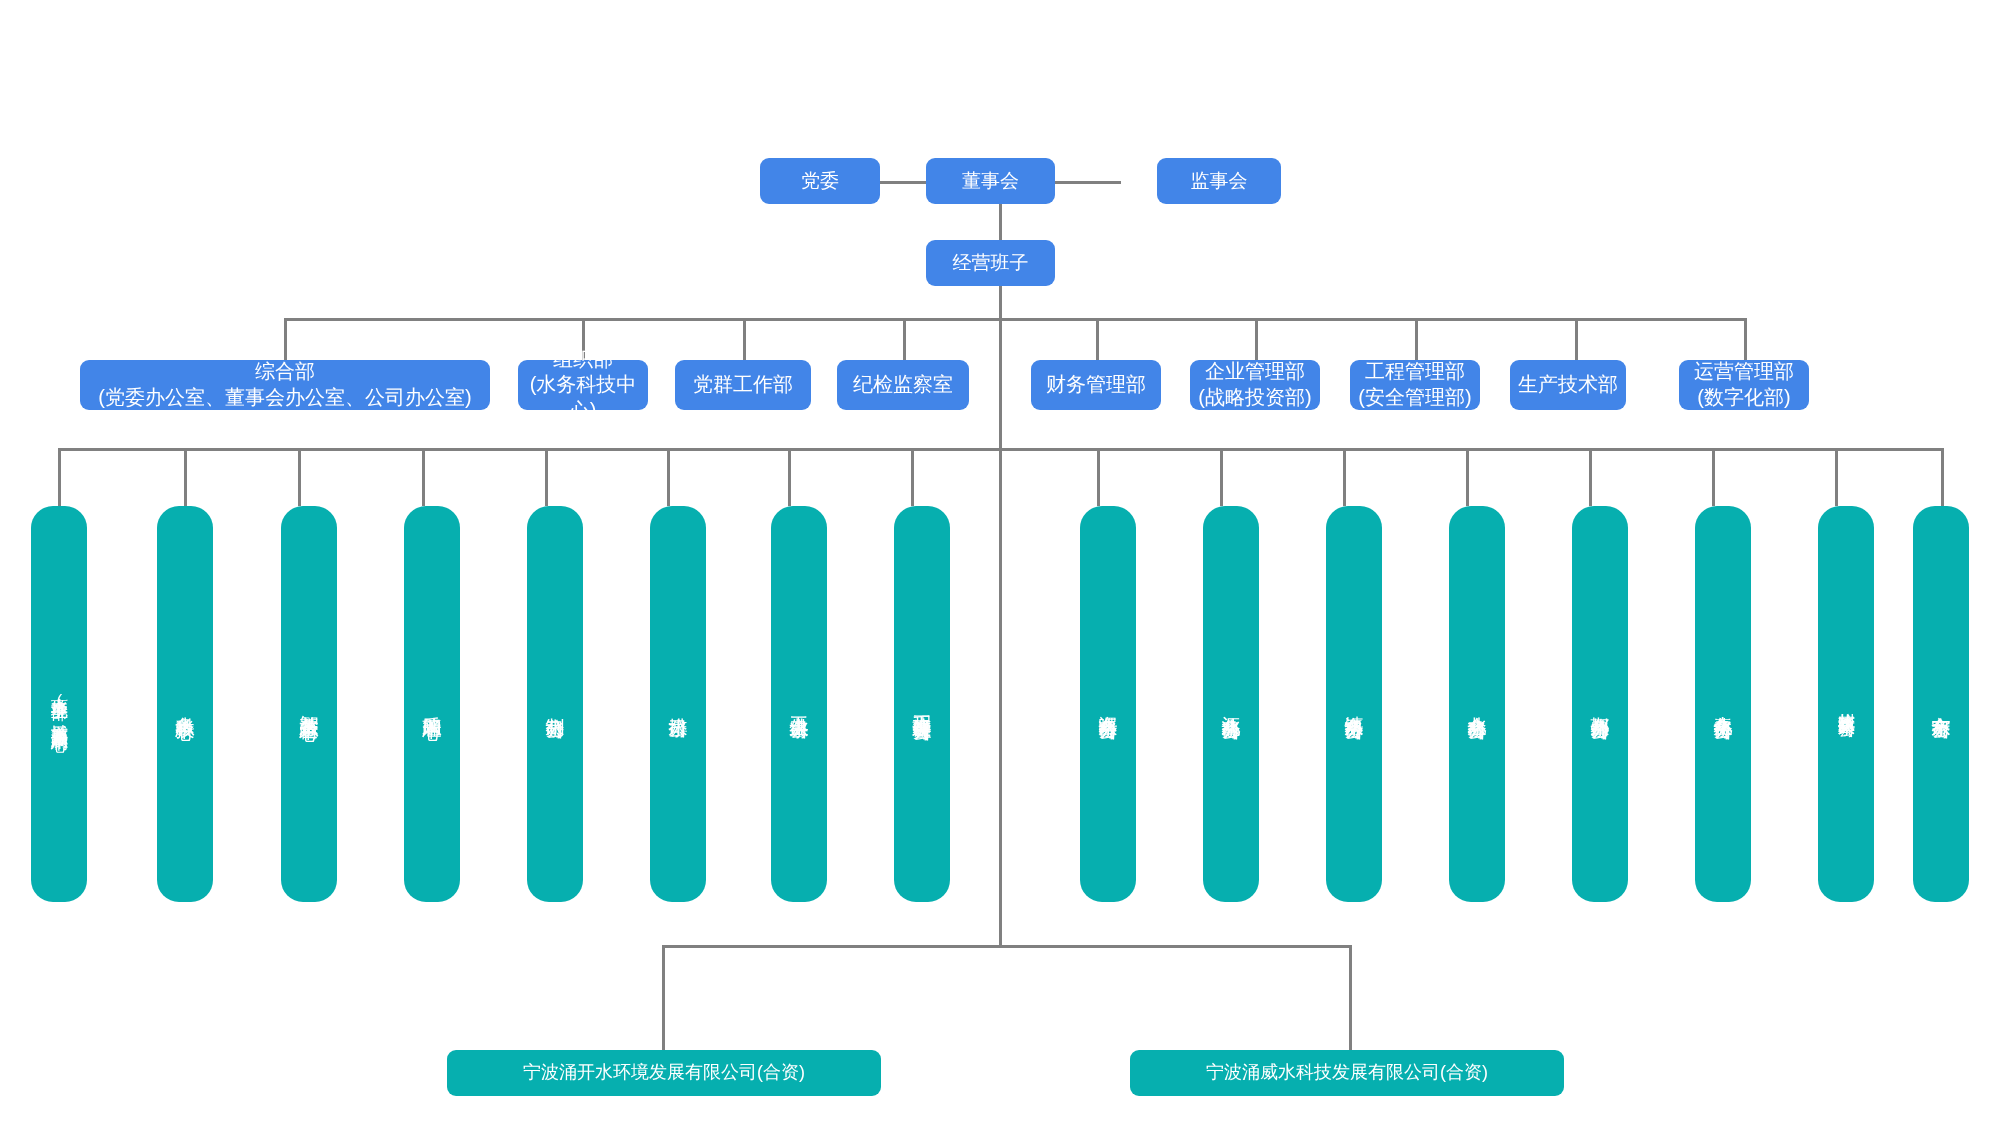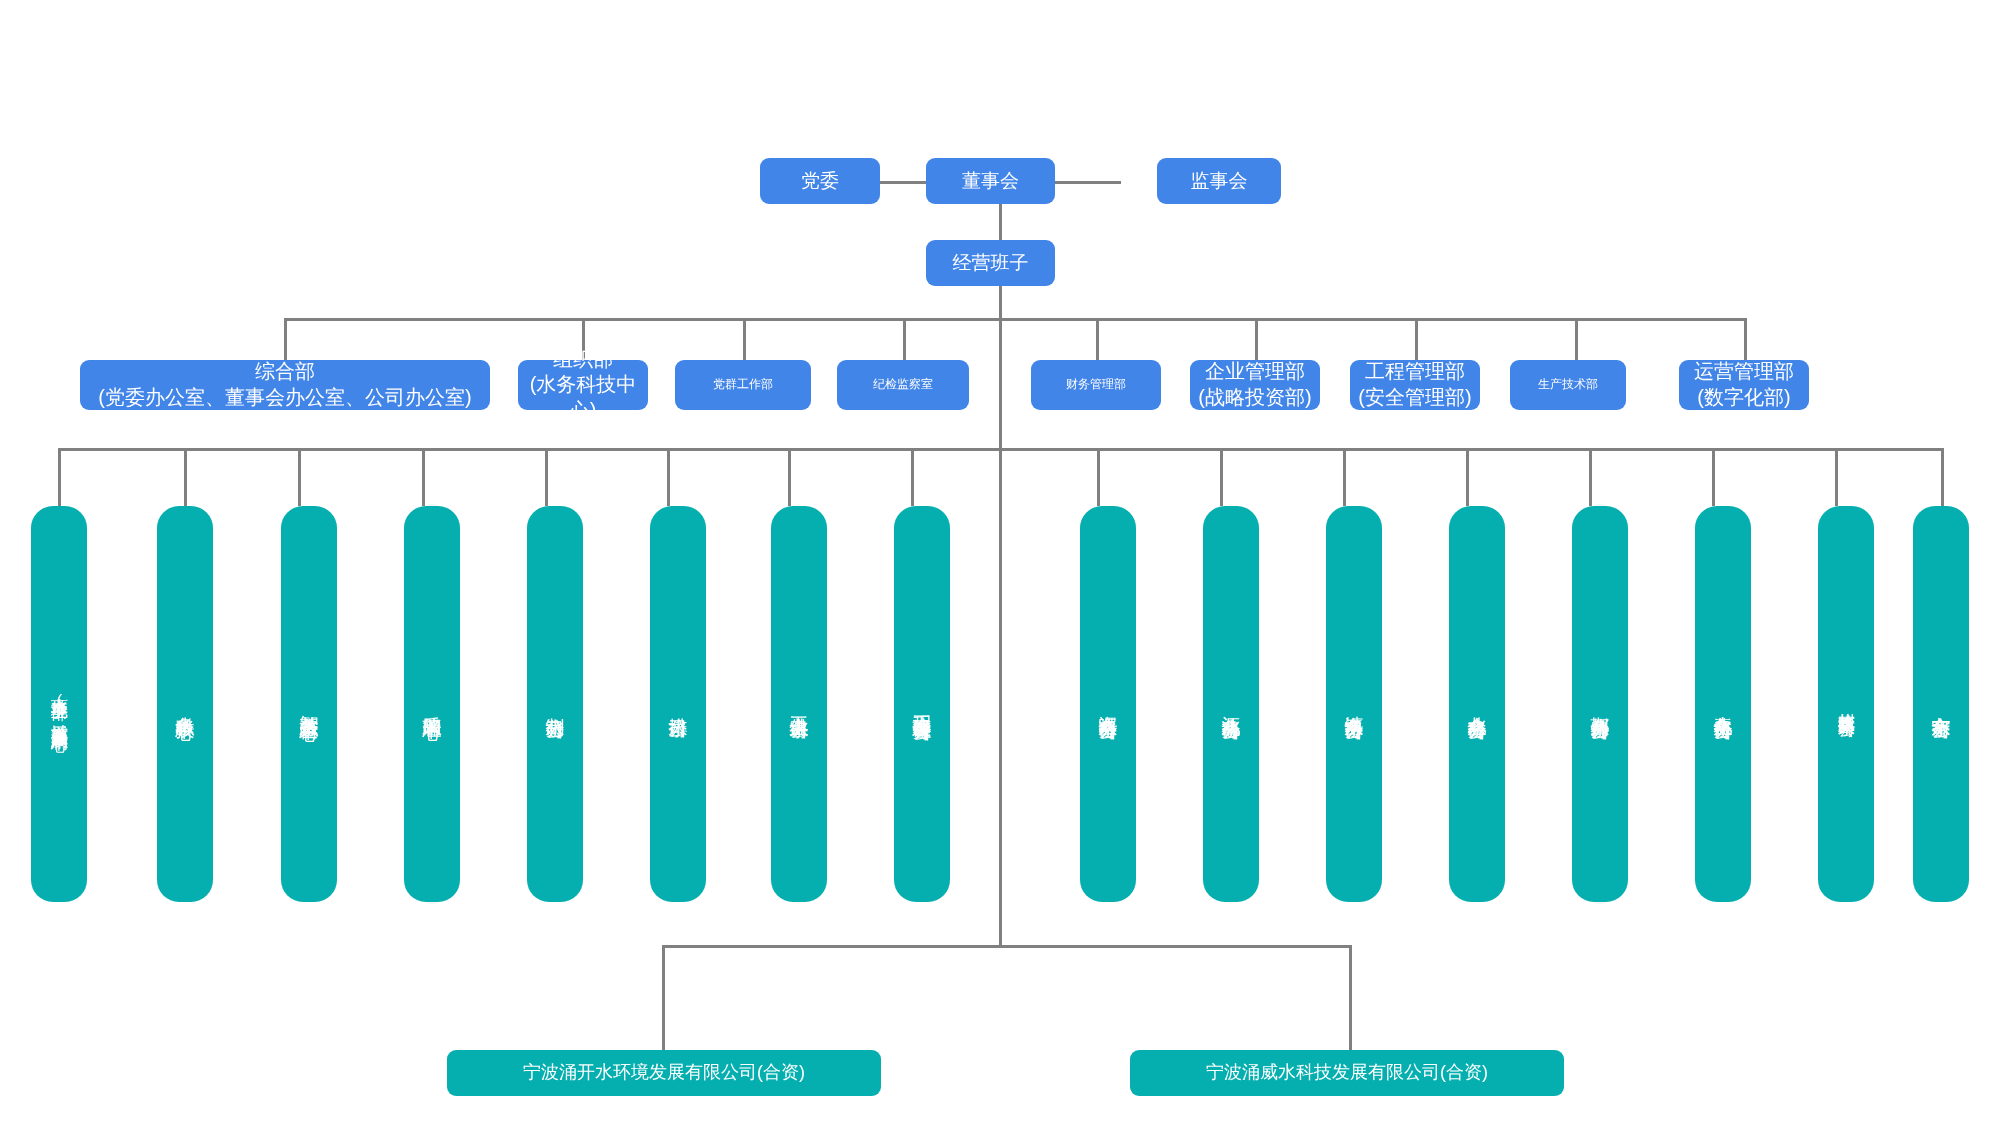--- a/index.html
+++ b/index.html
@@ -62,21 +62,21 @@
   .lvl1 {
     height: 46px;
     font-size: 19px;
   }
   
   .dept {
     height: 50px;
     font-size: 20px;
     padding: 0 8px;
   }
-  .dept.single { font-size: 12px; }
+  .dept.single { font-size: 20px; }
 
   
   .vbar {
     writing-mode: vertical-rl;
     text-orientation: upright;
     border-radius: 22px;
     font-size: 19px;
     letter-spacing: 1px;
     line-height: 1.05;
     padding: 14px 0;

